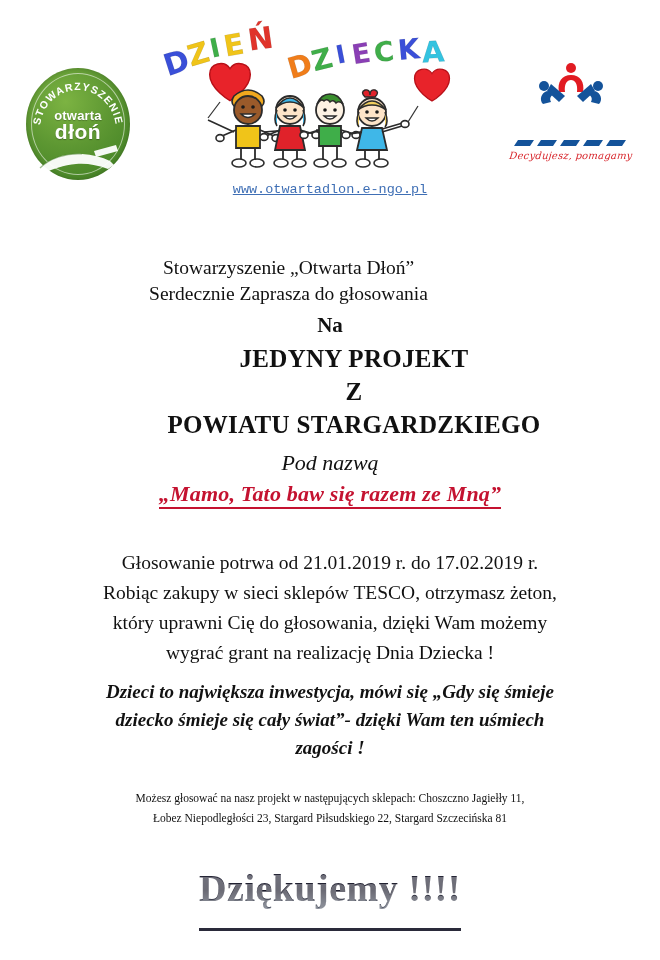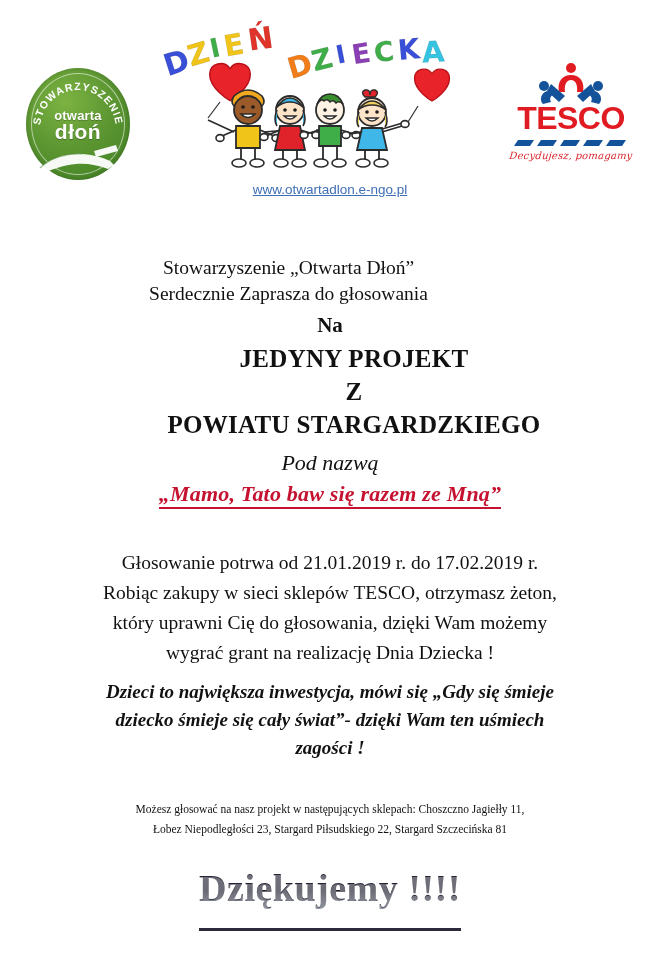--- a/index.html
+++ b/index.html
@@ -146,21 +146,21 @@
   }
 
   
   .site-link {
     position: absolute;
     left: 0;
     top: 182px;
     width: 660px;
     text-align: center;
     color: #3f6fb5;
-    font-family: Liberation Sans, sans-serif;
+    font-family: Liberation Mono, monospace;
     font-size: 13.5px;
     text-decoration: underline;
   }
 
   
   .intro {
     position: absolute;
     left: 0; top: 255px; width: 577px;
     text-align: center;
     font-size: 19.5px;
@@ -220,21 +220,20 @@
     font-weight: bold;
     font-style: italic;
     line-height: 28px;
   }
   .fineprint {
     position: absolute;
     left: 0; top: 788px; width: 660px;
     text-align: center;
     font-size: 11.5px;
     line-height: 20px;
-    margin-top: 11px;
   }
   .thanks {
     position: absolute;
     left: 0; top: 866px; width: 660px;
     text-align: center;
   }
   .thanks span {
     display: inline-block;
     font-size: 38px;
     font-weight: bold;
@@ -371,21 +370,20 @@
     <svg class="tesco-people" viewBox="0 0 72 42">
       <circle cx="36" cy="6" r="5" fill="#e11b22"></circle>
       <path d="M36 13 C27 13, 22 20, 24 30 L30 30 C29 22, 32 18, 36 18 C40 18, 43 22, 42 30 L48 30 C50 20, 45 13, 36 13 Z" fill="#e11b22"></path>
       <circle cx="9" cy="24" r="5" fill="#14539a"></circle>
       <path d="M12 29 C6 31, 4 38, 8 42 L16 40 C14 36, 16 33, 20 32 Z" fill="#14539a"></path>
       <path d="M16 22 L30 34 L24 40 L12 29 Z" fill="#14539a"></path>
       <circle cx="63" cy="24" r="5" fill="#14539a"></circle>
       <path d="M60 29 C66 31, 68 38, 64 42 L56 40 C58 36, 56 33, 52 32 Z" fill="#14539a"></path>
       <path d="M56 22 L42 34 L48 40 L60 29 Z" fill="#14539a"></path>
     </svg>
-    <div class="tesco-word">TESCO</div>
     <svg class="tesco-dashes" viewBox="0 0 118 11">
       <path d="M2 8 L18 8 L22 2 L6 2 Z" fill="#14539a"></path>
       <path d="M25 8 L41 8 L45 2 L29 2 Z" fill="#14539a"></path>
       <path d="M48 8 L64 8 L68 2 L52 2 Z" fill="#14539a"></path>
       <path d="M71 8 L87 8 L91 2 L75 2 Z" fill="#14539a"></path>
       <path d="M94 8 L110 8 L114 2 L98 2 Z" fill="#14539a"></path>
     </svg>
     <div class="tesco-tagline">Decydujesz, pomagamy</div>
   </div>
 

